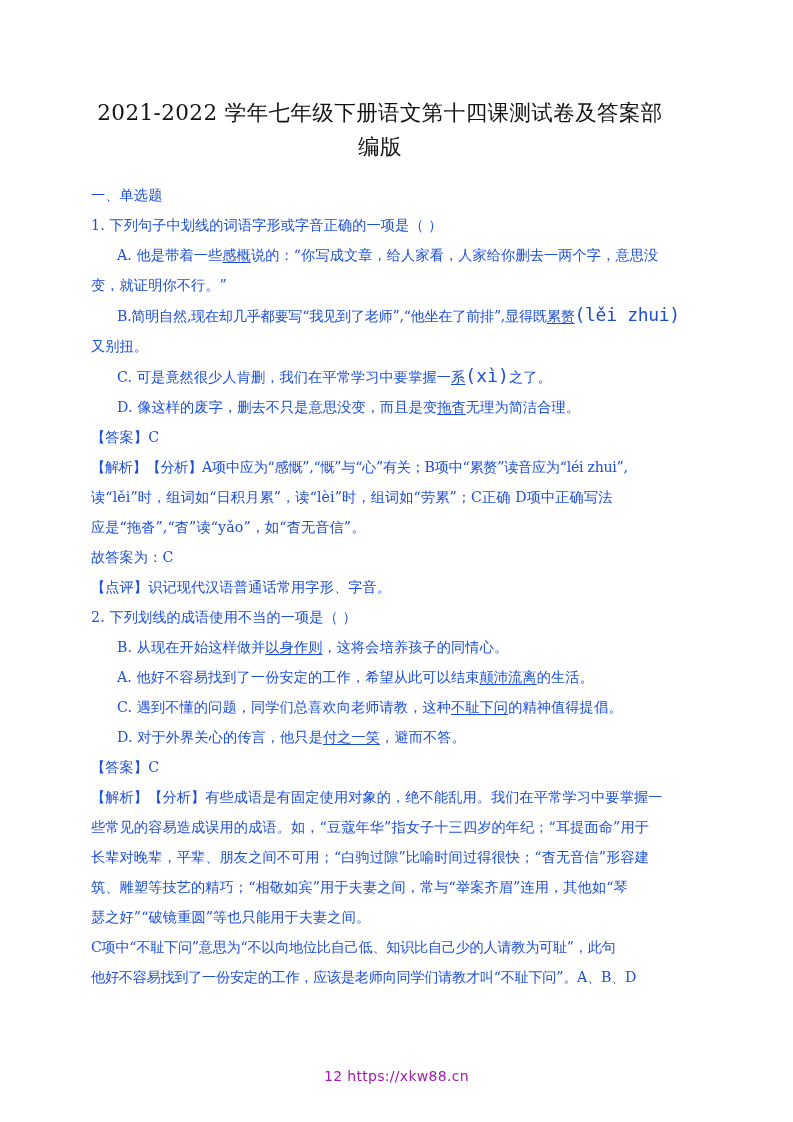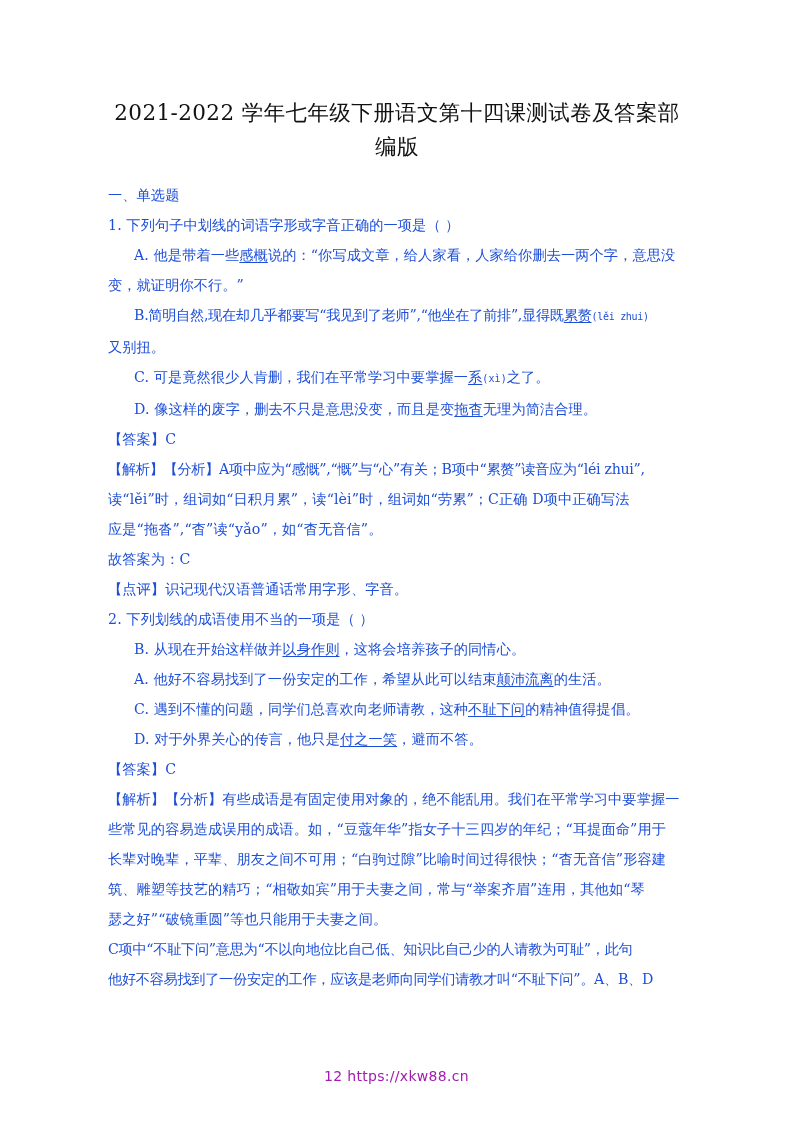--- a/index.html
+++ b/index.html
@@ -17,21 +17,21 @@
   }
   .page {
     position: absolute;
     left: 0; top: 0;
     width: 793px;
     height: 1122px;
     background: #fff;
   }
   .content {
     position: absolute;
-    left: 108px;
+    left: 91px;
     top: 96px;
     width: 578px;
   }
   .doc-title {
     font-size: 21.5px;
     line-height: 34px;
     text-align: center;
     font-weight: normal;
     letter-spacing: 0.4px;
     margin: 0 0 16px 0;
@@ -43,21 +43,21 @@
     margin: 0;
     color: #1d4ed8;
     white-space: nowrap;
     letter-spacing: 0.1px;
   }
   .indent1 { padding-left: 26px; }
   .indent-none { padding-left: 0; }
   .u { text-decoration: underline; text-underline-offset: 2px; }
   .pinyin {
     font-family: "DejaVu Sans Mono", "Liberation Mono", monospace;
-    font-size: 10px;
+    font-size: 18px;
   }
   .tight {
     letter-spacing: -0.3px;
   }
   .footer {
     position: absolute;
     left: 0;
     top: 1068px;
     width: 793px;
     text-align: center;

